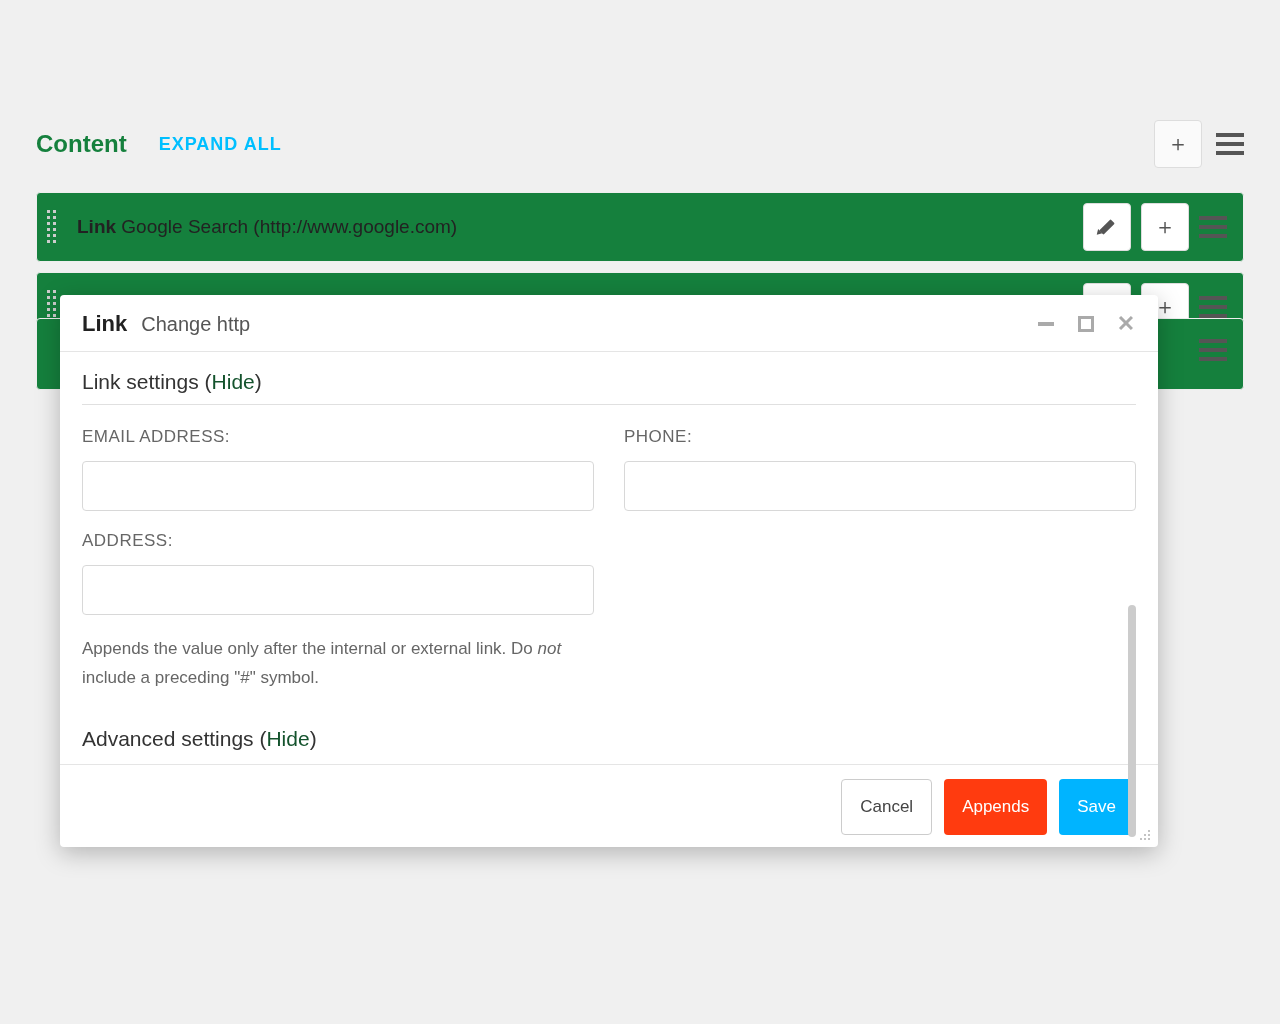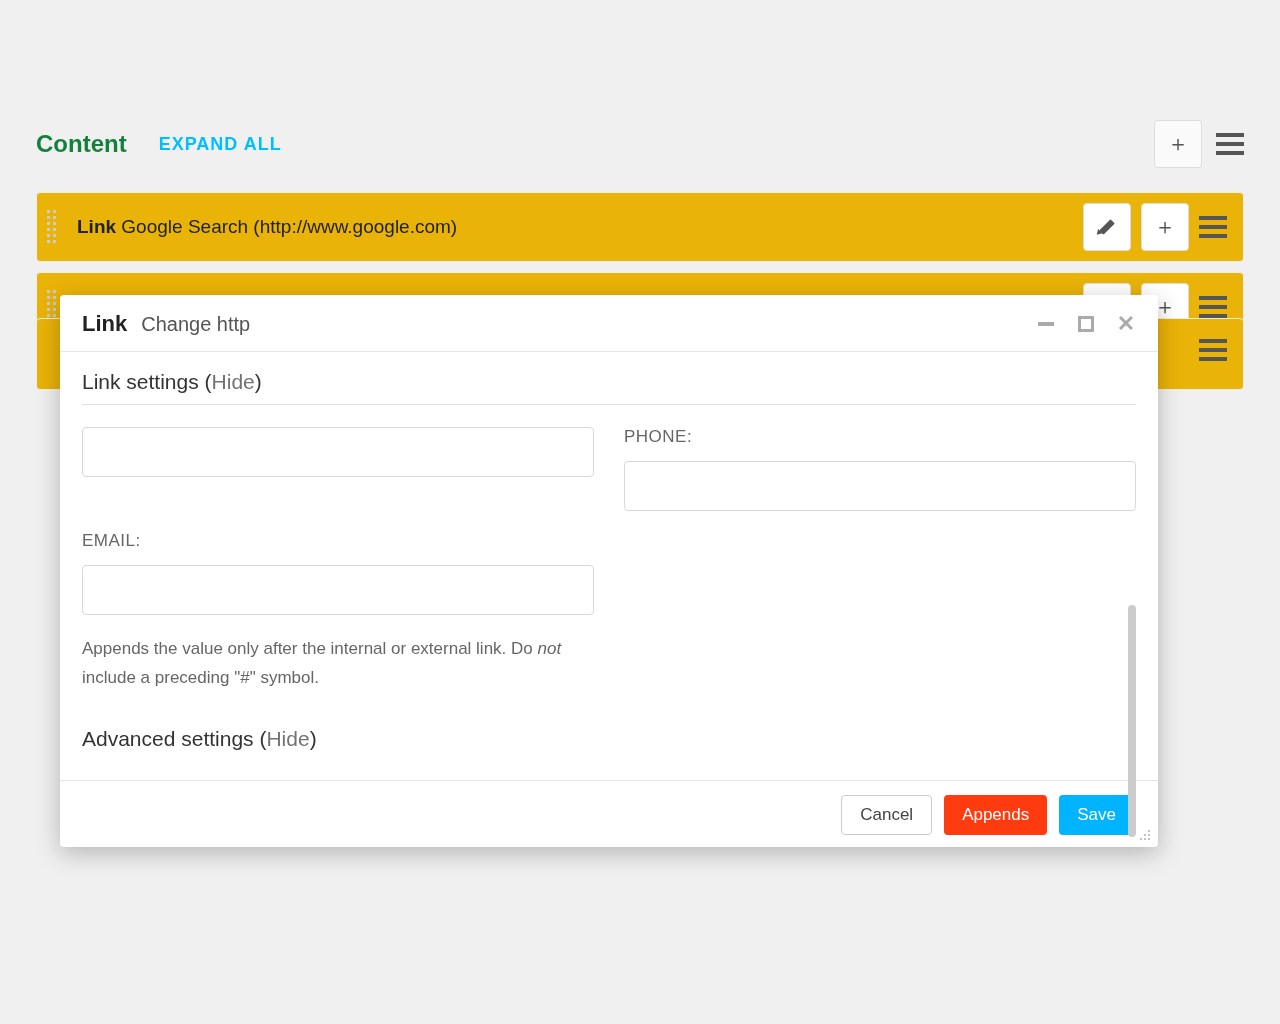--- a/index.html
+++ b/index.html
@@ -66,21 +66,21 @@
     background: #555;
   }
 
   
   .content-area {
     display: flex;
     flex-direction: column;
     gap: 10px;
   }
   .row {
-    background: #eab308;
+    background: #15803d;
     border-radius: 4px;
     border: 1px solid #eee;
     display: flex;
     align-items: center;
     padding: 10px 16px 10px 6px;
     min-height: 60px;
   }
   .drag-handle {
     width: 20px;
     height: 34px;
@@ -162,21 +162,21 @@
     flex: 1;
     overflow-y: auto;
     padding: 18px 22px 10px 22px;
     position: relative;
   }
   .section-title {
     font-size: 21px;
     color: #333;
     margin-bottom: 10px;
   }
-  .section-title .hide-link { color: #737373; text-align: right; }
+  .section-title .hide-link { color: #14532d; text-align: right; }
   .section-hr { height: 1px; background: #e0e0e0; margin-bottom: 22px; }
 
   .form-grid {
     display: grid;
     grid-template-columns: 1fr 1fr;
     gap: 20px 30px;
     margin-bottom: 20px;
   }
   .field label {
     display: block;
@@ -233,21 +233,21 @@
     display: grid;
     grid-template-columns: repeat(3, 2px);
     grid-template-rows: repeat(3, 2px);
     gap: 2px;
     transform: skewX(0deg);
     opacity: 0.5;
   }
   .resize-grip i { background: #888; width: 2px; height: 2px; }
 
   .btn {
-    height: 40px;
+    height: 56px;
     padding: 16px 18px;
     border-radius: 4px;
     font-size: 17px;
     cursor: pointer;
     border: none;
     display: inline-flex;
     align-items: center;
   }
   .btn-default { background: #fff; border: 1px solid #ccc; color: #444; }
   .btn-danger  { background: #ff3b0f; color: #fff; }
@@ -414,28 +414,29 @@
   <div class="modal-body">
 
     <div class="section-title">
       <span>Link settings</span>
       (<span class="hide-link">Hide</span>)
     </div>
     <div class="section-hr"></div>
 
     <div class="form-grid">
       <div class="field">
+        <label>EMAIL ADDRESS:</label>
         <input type="text" value="" style="">
       </div>
       <div class="field">
         <label>PHONE:</label>
         <input type="text" value="" style="">
       </div>
       <div class="field">
-        <label>EMAIL:</label>
+        <label>ADDRESS:</label>
         <input type="text" value="" style="">
       </div>
     </div>
 
     <div class="help-text">
       <span>Appends the value only after the internal or external link. Do </span><em>not</em><span> include a preceding "#" symbol.</span>
     </div>
 
     <div class="section-title">
       <span>Advanced settings</span>

